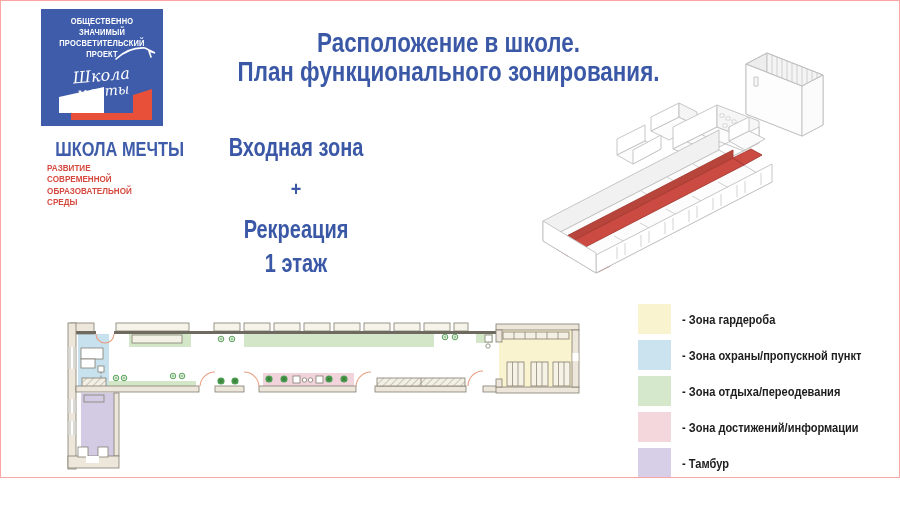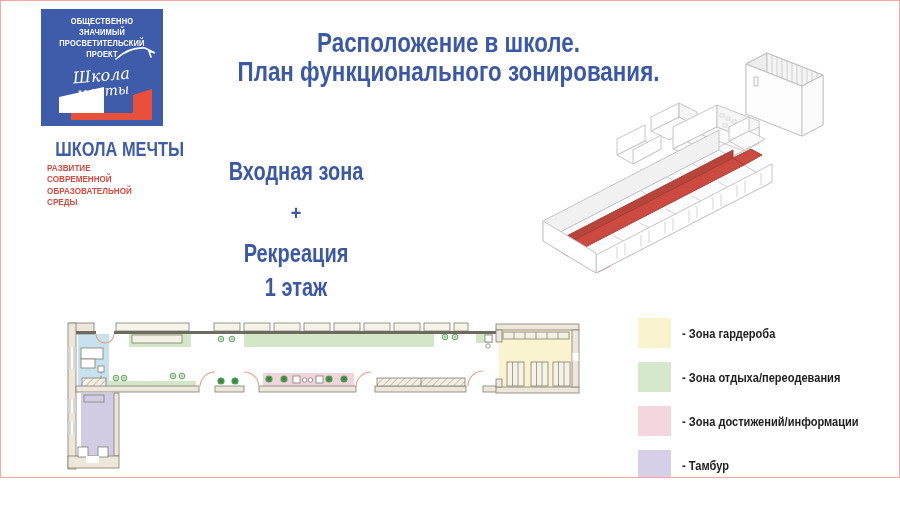--- a/index.html
+++ b/index.html
@@ -24,32 +24,32 @@
     font-weight:bold;font-size:20px;white-space:nowrap;}
   .logo-name span{display:inline-block;transform:scaleX(.82);transform-origin:center;}
   .logo-tagline{margin-top:2px;color:var(--logo-red,#d6493f);
     font-weight:bold;font-size:9px;line-height:1.25;}
   .logo-tagline span{display:block;transform:scaleX(.9);transform-origin:center;}
   
   .title{position:absolute;left:115px;top:28px;width:665px;text-align:center;
     color:var(--accent-blue,#3b58a7);font-weight:bold;font-size:28px;line-height:1.02;}
   .title span{display:block;transform:scaleX(.8);transform-origin:center top;}
   
-  .subtitle{position:absolute;left:200px;top:156px;width:190px;text-align:center;
+  .subtitle{position:absolute;left:200px;top:132px;width:190px;text-align:center;
     color:var(--accent-blue,#3b58a7);font-weight:bold;}
   .subtitle .s1{display:block;font-size:25px;transform:scaleX(.8);transform-origin:center;}
   .subtitle .s2{display:block;font-size:20px;margin-top:16px;transform:scaleX(.9);}
   .subtitle .s3{display:block;font-size:25px;margin-top:14px;transform:scaleX(.8);}
   .subtitle .s4{display:block;font-size:25px;margin-top:5px;transform:scaleX(.8);}
   
   .iso{position:absolute;left:520px;top:18px;}
   .plan{position:absolute;left:55px;top:308px;}
   
   .legend{position:absolute;left:637px;top:303px;}
-  .legend-row{display:flex;align-items:center;margin-bottom:6px;height:30px;margin-top:14px;}
+  .legend-row{display:flex;align-items:center;margin-bottom:6px;height:30px;}
   .swatch{width:33px;height:30px;flex:0 0 33px;}
   .legend-label{margin-left:11px;color:#1d1d1d;font-weight:bold;font-size:13.5px;
     white-space:nowrap;transform:scaleX(.82);transform-origin:left center;}
 </style>
 </head>
 <body>
 
 <div class="slide">
 
   <div class="logo">
@@ -329,20 +329,24 @@
         <use href="#stool" x="126" y="67"></use>
     </g>
   </svg>
 
   <div class="legend">
     <div class="legend-row">
       <span class="swatch" style="background: rgb(250, 243, 207);"></span>
       <span class="legend-label">- Зона гардероба</span>
     </div>
     <div class="legend-row">
+      <span class="swatch" style="background: rgb(203, 227, 238);"></span>
+      <span class="legend-label">- Зона охраны/пропускной пункт</span>
+    </div>
+    <div class="legend-row">
       <span class="swatch" style="background: rgb(213, 232, 203);"></span>
       <span class="legend-label">- Зона отдыха/переодевания</span>
     </div>
     <div class="legend-row">
       <span class="swatch" style="background: rgb(243, 215, 221);"></span>
       <span class="legend-label">- Зона достижений/информации</span>
     </div>
     <div class="legend-row">
       <span class="swatch" style="background: rgb(215, 207, 231);"></span>
       <span class="legend-label">- Тамбур</span>

